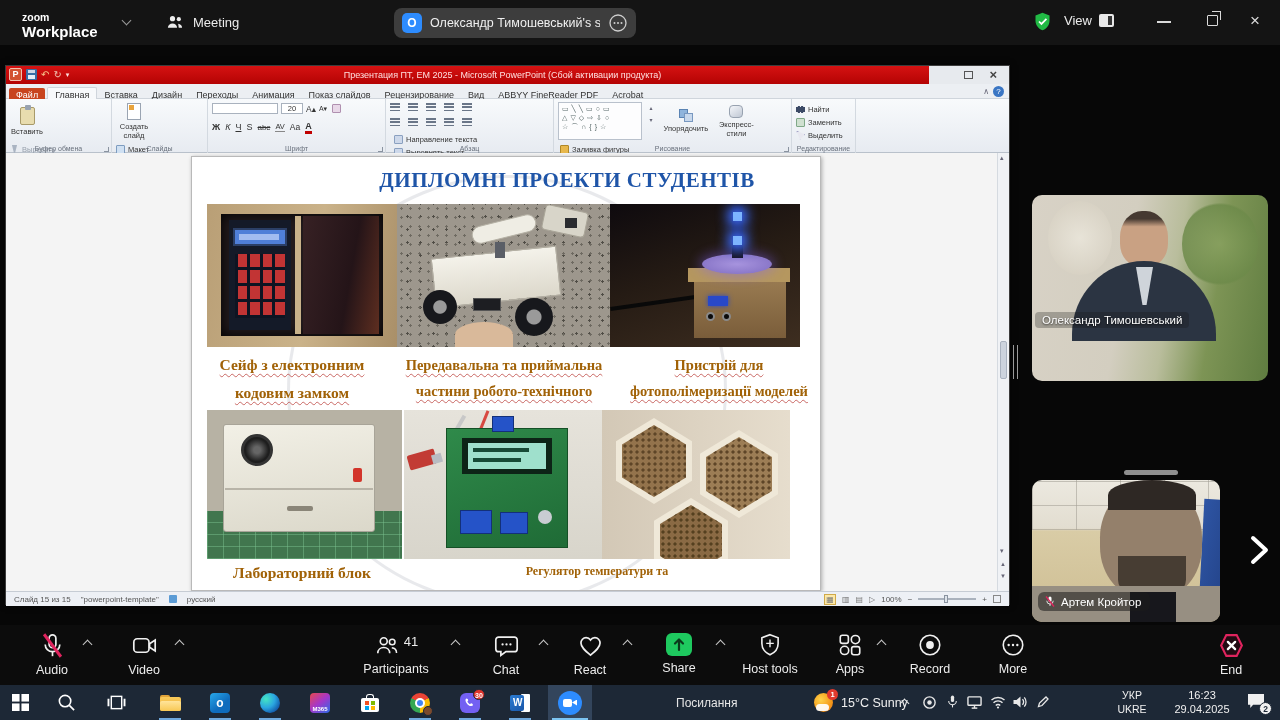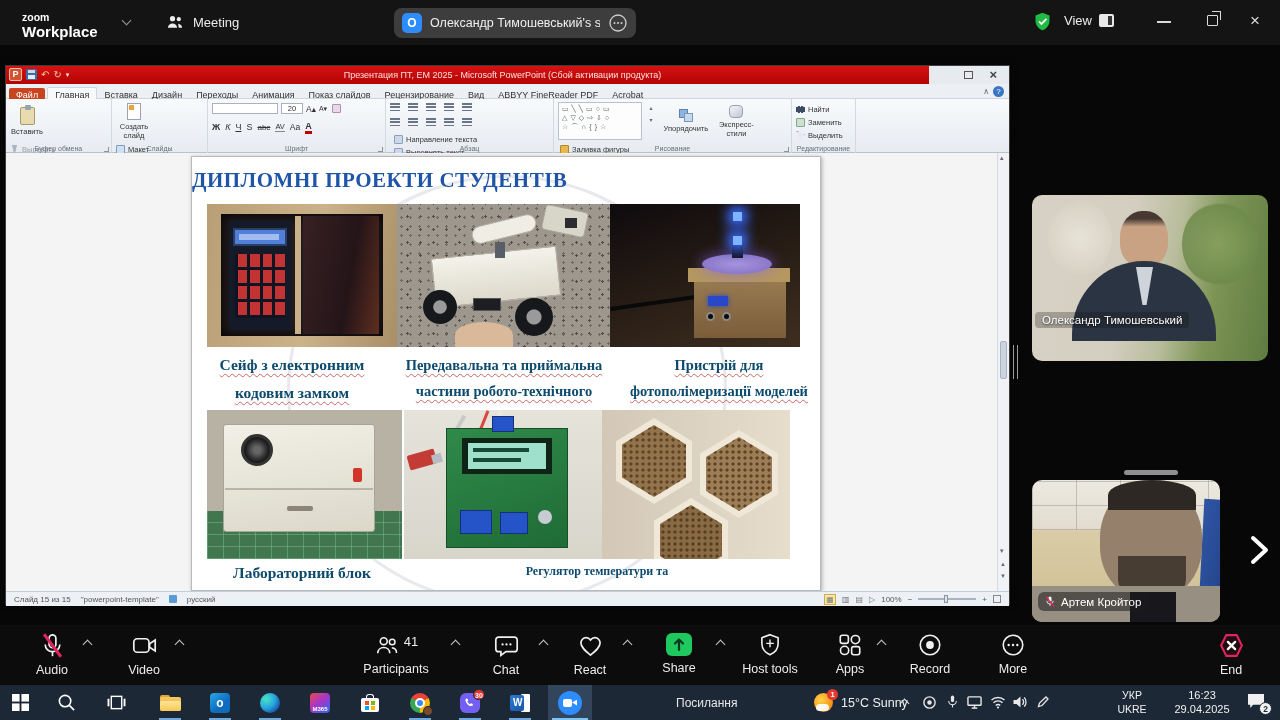--- a/index.html
+++ b/index.html
@@ -25,21 +25,21 @@
   .sc{display:inline-flex;flex-direction:column;gap:1px;font-size:7.5px;color:#333;vertical-align:top;padding-top:2px}
   .sb{display:flex;align-items:center;gap:3px;white-space:nowrap;height:12px}
   .mi{width:9px;height:9px;display:inline-block;border-radius:1px;flex:none}
   .dim{color:#98a0ac}
   .glyphrow{font-size:7px;color:#566;letter-spacing:3px;line-height:9px;white-space:nowrap}
   .fbtn{font-size:8.5px;color:#333;display:inline-block;margin-right:4px}
   .alic{width:10px;height:8px;display:inline-block;background:repeating-linear-gradient(0deg,#6a7688 0 1.4px,transparent 1.4px 3.2px);margin-right:4px}
   .dlaunch{position:absolute;right:2px;bottom:1px;width:5px;height:5px;border-right:1px solid #8a93a0;border-bottom:1px solid #8a93a0}
   
   .slide{background:#fff;border:1px solid #b9b9b9;box-shadow:1px 1px 4px rgba(0,0,0,.3);overflow:hidden}
-  .cap{position:absolute;font-family:"Liberation Serif","DejaVu Serif",serif;font-weight:bold;color:#0c4a6e;text-align:center;line-height:1.78;font-size:14.5px}
+  .cap{position:absolute;font-family:"Liberation Serif","DejaVu Serif",serif;font-weight:bold;color:#a16207;text-align:center;line-height:1.78;font-size:14.5px}
   .wavy{text-decoration:underline wavy rgba(185,60,55,.75);text-decoration-thickness:1px;text-underline-offset:3px}
   .photo{position:absolute;overflow:hidden}
   .photo i{position:absolute}
   .vid{position:absolute;border-radius:10px;overflow:hidden}
   .vid i{position:absolute}
   .vname{position:absolute;color:#fff;font-size:11.5px;padding:2px 7px;background:rgba(20,20,20,.28);border-radius:4px;white-space:nowrap;text-shadow:0 1px 2px rgba(0,0,0,.7)}
   
   .tslot{position:absolute;top:0;width:40px;height:35px;display:flex;align-items:center;justify-content:center}
   .tunder{position:absolute;bottom:0;left:9px;right:9px;height:2px;background:#6fa8dc}
   .tray{position:absolute;top:9px}
@@ -276,21 +276,21 @@
       </div>
       <span class="gl">Редактирование</span>
     </div>
 
   </div>
 
   <div class="abs" style="left:0;top:87px;width:991px;height:438px;background:#f4f4f4;overflow:hidden">
 
     <div class="slide abs" style="left:185px;top:3px;width:630px;height:435px">
       <i class="abs" style="left:95px;top:18px;width:440px;height:430px;border:3px solid rgba(150,155,170,.22);border-radius:50%"></i>
-      <div class="abs" style="left:0;top:11px;width:750px;font-family:'Liberation Serif','DejaVu Serif',serif;font-weight:bold;font-size:21px;color:#1f55a8;letter-spacing:.5px">ДИПЛОМНІ ПРОЕКТИ СТУДЕНТІВ</div>
+      <div class="abs" style="left:0;top:11px;width:750px;text-align:center;font-family:'Liberation Serif','DejaVu Serif',serif;font-weight:bold;font-size:21px;color:#1f55a8;letter-spacing:.5px">ДИПЛОМНІ ПРОЕКТИ СТУДЕНТІВ</div>
 
       <div class="photo" style="left:15px;top:47px;width:190px;height:143px;background:linear-gradient(100deg,#b99f76,#cab289 55%,#a98f68)">
         <i style="left:14px;top:10px;width:162px;height:122px;background:#221a1c;box-shadow:inset 0 0 14px #000"></i>
         <i style="left:96px;top:12px;width:76px;height:118px;background:linear-gradient(100deg,#372124,#241418 60%,#5e2e20)"></i>
         <i style="left:88px;top:12px;width:6px;height:118px;background:#c9b28a"></i>
         <i style="left:22px;top:16px;width:62px;height:110px;background:#141a28"></i>
         <i style="left:26px;top:24px;width:54px;height:18px;background:#4f7fd8;border:2px solid #2b3f66"></i>
         <i style="left:32px;top:30px;width:40px;height:6px;background:#a2bcf0"></i>
         <i style="left:28px;top:50px;width:50px;height:64px;background:#c23434;background-image:repeating-linear-gradient(0deg,#0e1422 0 3px,transparent 3px 16px),repeating-linear-gradient(90deg,#0e1422 0 3px,transparent 3px 12.5px)"></i>
       </div>
@@ -388,21 +388,21 @@
       <span style="color:#555">−</span>
       <span style="position:relative;width:58px;height:2px;background:#aab2bd;display:inline-block">
           <i style="left:26px;top:-3px;width:4px;height:8px;background:#dde3ea;border:1px solid #8a93a0"></i>
         </span>
       <span style="color:#555">+</span>
       <span style="width:8px;height:8px;border:1px solid #888;display:inline-block"></span>
     </span>
   </div>
 </div>
 
-<div class="vid" style="left:1032px;top:195px;width:236px;height:166px;background:linear-gradient(100deg,#d8d2c6 0%,#d3cec0 40%,#b9bd9c 58%,#7d9455 75%,#5f7c40 100%)">
+<div class="vid" style="left:1032px;top:195px;width:236px;height:186px;background:linear-gradient(100deg,#d8d2c6 0%,#d3cec0 40%,#b9bd9c 58%,#7d9455 75%,#5f7c40 100%)">
   <i style="left:150px;top:6px;width:76px;height:86px;border-radius:50%;background:radial-gradient(circle,#87a05e,#6d8a4a 68%,transparent 72%);opacity:.85"></i>
   <i style="left:16px;top:6px;width:64px;height:74px;border-radius:50%;background:radial-gradient(circle,#ece8dd,#d8d2c4 75%,transparent 78%);opacity:.8"></i>
   <i style="left:88px;top:16px;width:48px;height:56px;border-radius:46% 46% 42% 42%;background:linear-gradient(#453931 14%,#c9a183 28%)"></i>
   <i style="left:40px;top:66px;width:144px;height:80px;border-radius:52% 52% 0 0/95% 95% 0 0;background:#2b3442"></i>
   <i style="left:104px;top:72px;width:17px;height:38px;background:#cfd4da;clip-path:polygon(0 0,100% 0,62% 100%,38% 100%)"></i>
   <span class="vname" style="left:3px;top:117px">Олександр Тимошевський</span>
 </div>
 
 <span class="abs" style="left:1013px;top:345px;width:5px;height:34px;border-left:1.5px solid #9a9a9a;border-right:1.5px solid #9a9a9a"></span>
 <span class="abs" style="left:1124px;top:470px;width:54px;height:5px;background:#8f8f8f;border-radius:3px"></span>

